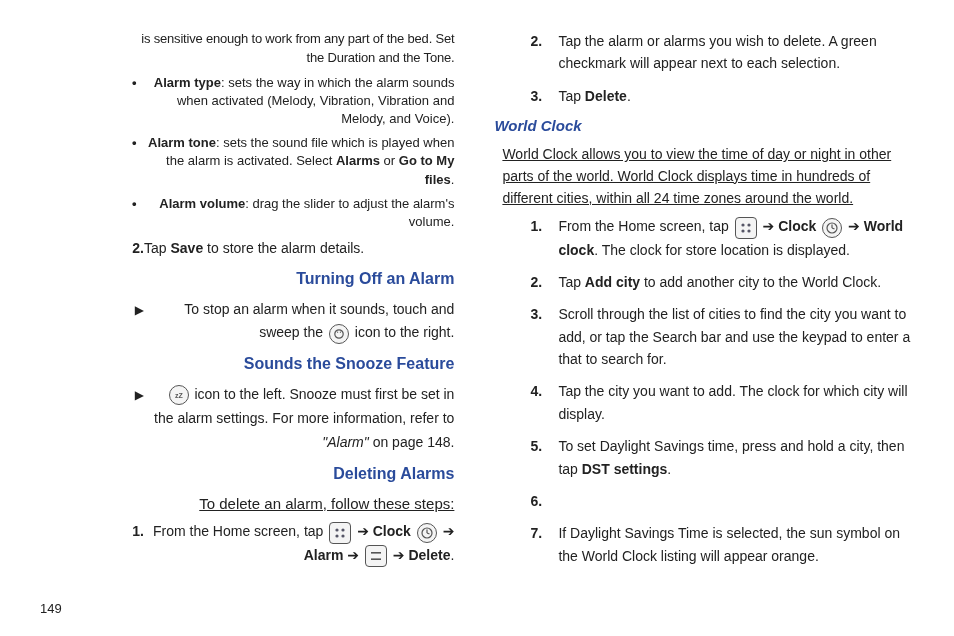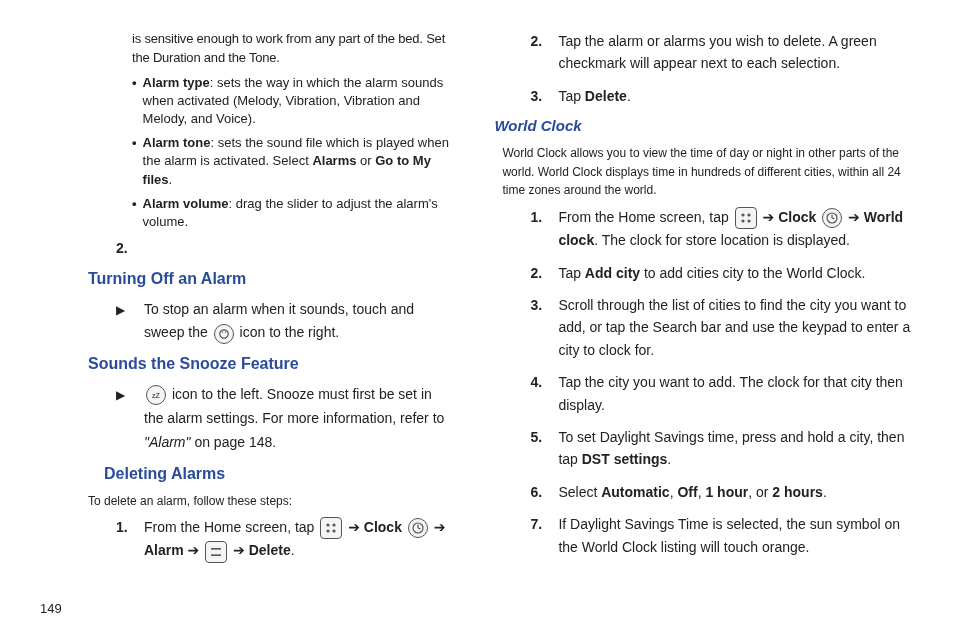--- a/index.html
+++ b/index.html
@@ -12,21 +12,21 @@
     padding: 30px 40px 20px 40px;
     display: flex;
     flex-direction: column;
   }
   .columns {
     display: flex;
     gap: 48px;
     flex: 1;
   }
   .col { width: 50%; }
-  .col-left { padding-left: 48px; }
+  .col-left { padding-left: 48px; text-align: right; }
   .para { font-size: 14px; line-height: 1.45; margin-bottom: 6px; }
   .narrow { font-stretch: condensed; letter-spacing: -0.2px; }
   .bullet-item { display: flex; margin-bottom: 6px; font-size: 13px; line-height: 1.4; margin-left: 16px; }
   .bullet-dot { margin-right: 6px; font-weight: bold; }
   .num-item { display: flex; margin-bottom: 10px; font-size: 14px; line-height: 1.6; }
   .num-item .n { width: 28px; font-weight: bold; flex-shrink: 0; }
   .tri-item { display: flex; margin-bottom: 10px; font-size: 14px; line-height: 1.7; }
   .tri-item .tri { width: 28px; flex-shrink: 0; font-size: 12px; padding-top: 2px; }
   .indent-list { margin-left: 28px; }
   .subhead { color: #2a4b9b; font-weight: bold; font-size: 16px; margin: 10px 0 10px 0; }
@@ -66,20 +66,21 @@
         <span class="bullet-dot">•</span>
         <span><b>Alarm tone</b><span>: sets the sound file which is played when the alarm is activated. Select </span><b>Alarms</b><span> or </span><b>Go to My files</b><span>.</span></span>
       </div>
       <div class="bullet-item">
         <span class="bullet-dot">•</span>
         <span><b>Alarm volume</b><span>: drag the slider to adjust the alarm's volume.</span></span>
       </div>
 
       <div class="num-item">
         <span class="n">2.</span>
+        <span><span>Tap </span><b>Save</b><span> to store the alarm details.</span></span>
       </div>
     </div>
 
     <div class="subhead">Turning Off an Alarm</div>
 
     <div class="indent-list">
       <div class="tri-item">
         <span class="tri">▶</span>
         <span>
           <span>To stop an alarm when it sounds, touch and sweep the </span>
@@ -106,21 +107,21 @@
                 <text x="7" y="9.5" text-anchor="middle" font-size="7" font-weight="bold" fill="#555">zZ</text>
               </svg>
           </span>
           <span> icon to the left. Snooze must first be set in the alarm settings. For more information, refer to </span><span class="ital">"Alarm"</span><span>  on page 148.</span>
         </span>
       </div>
     </div>
 
     <div class="subhead noml" style="margin-left:16px;">Deleting Alarms</div>
 
-    <div class="para" style="font-size:12px;">To delete an alarm, follow these steps:</div>
+    <div class="para" style="font-size:15px;text-decoration:underline;">To delete an alarm, follow these steps:</div>
 
     <div class="indent-list">
       <div class="num-item">
         <span class="n">1.</span>
         <span>
           <span>From the Home screen, tap </span>
           <span class="icon rrect">
             <svg width="16" height="16" viewBox="0 0 16 16">
                 <circle cx="5" cy="5" r="1.6" fill="#556"></circle>
                 <circle cx="11" cy="5" r="1.6" fill="#556"></circle>
@@ -158,21 +159,21 @@
         <span>Tap the alarm or alarms you wish to delete. A green checkmark will appear next to each selection.</span>
       </div>
       <div class="num-item">
         <span class="n">3.</span>
         <span><span>Tap </span><b>Delete</b><span>.</span></span>
       </div>
     </div>
 
     <div class="subhead em">World Clock</div>
 
-    <div class="para" style="font-size:12px; line-height:1.55;">World Clock allows you to view the time of day or night in other parts of the world. World Clock displays time in hundreds of different cities, within all 24 time zones around the world.</div>
+    <div class="para" style="font-size:14px; line-height:1.55;text-decoration:underline;">World Clock allows you to view the time of day or night in other parts of the world. World Clock displays time in hundreds of different cities, within all 24 time zones around the world.</div>
 
     <div class="indent-list" style="margin-top:6px;">
       <div class="num-item">
         <span class="n">1.</span>
         <span>
           <span>From the Home screen, tap </span>
           <span class="icon rrect">
             <svg width="16" height="16" viewBox="0 0 16 16">
                 <circle cx="5" cy="5" r="1.6" fill="#556"></circle>
                 <circle cx="11" cy="5" r="1.6" fill="#556"></circle>
@@ -186,40 +187,39 @@
                 <circle cx="7" cy="7" r="5" fill="none" stroke="#555" stroke-width="1.2"></circle>
                 <line x1="7" y1="7" x2="7" y2="3.5" stroke="#555" stroke-width="1.2"></line>
                 <line x1="7" y1="7" x2="9.5" y2="8" stroke="#555" stroke-width="1.2"></line>
               </svg>
           </span>
           <span> ➔ </span><b>World clock</b><span>. The clock for store location is displayed.</span>
         </span>
       </div>
       <div class="num-item">
         <span class="n">2.</span>
-        <span><span>Tap </span><b>Add city</b><span> to add cities city to the World Clock.</span></span>
+        <span><span>Tap </span><b>Add city</b><span> to add another city to the World Clock.</span></span>
       </div>
       <div class="num-item">
         <span class="n">3.</span>
-        <span>Scroll through the list of cities to find the city you want to add, or tap the Search bar and use the keypad to enter a city to clock for.</span>
+        <span>Scroll through the list of cities to find the city you want to add, or tap the Search bar and use the keypad to enter a that to search for.</span>
       </div>
       <div class="num-item">
         <span class="n">4.</span>
-        <span>Tap the city you want to add. The clock for that city then display.</span>
+        <span>Tap the city you want to add. The clock for which city will display.</span>
       </div>
       <div class="num-item">
         <span class="n">5.</span>
         <span><span>To set Daylight Savings time, press and hold a city, then tap </span><b>DST settings</b><span>.</span></span>
       </div>
       <div class="num-item">
         <span class="n">6.</span>
-        <span><span>Select </span><b>Automatic</b><span>, </span><b>Off</b><span>, </span><b>1 hour</b><span>, or </span><b>2 hours</b><span>.</span></span>
       </div>
       <div class="num-item">
         <span class="n">7.</span>
-        <span>If Daylight Savings Time is selected, the sun symbol on the World Clock listing will touch orange.</span>
+        <span>If Daylight Savings Time is selected, the sun symbol on the World Clock listing will appear orange.</span>
       </div>
     </div>
 
   </div>
 </div>
 
 <div class="pagenum">149</div>
 
 </body></html>

